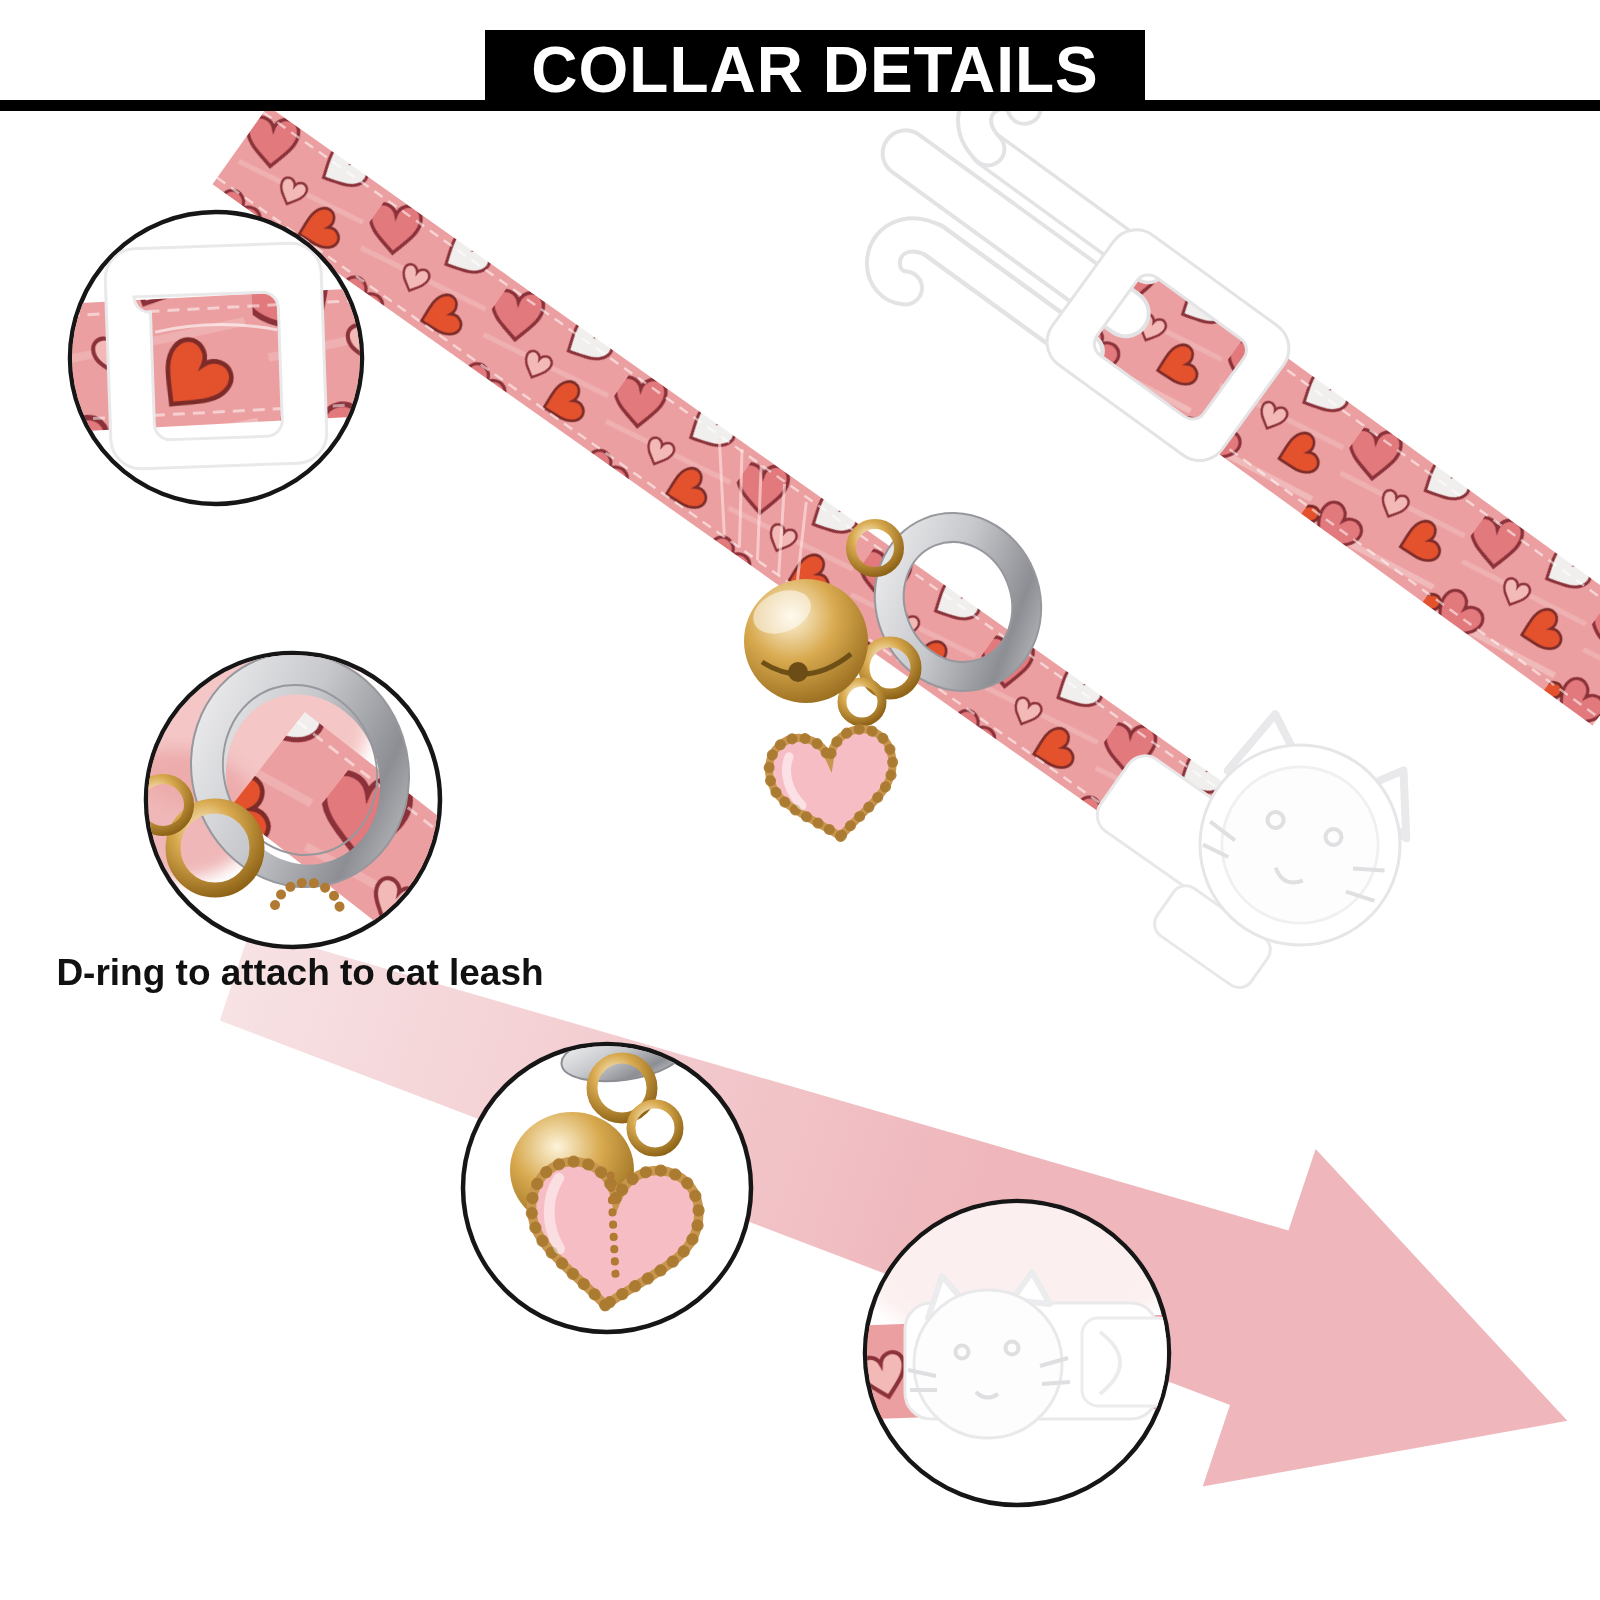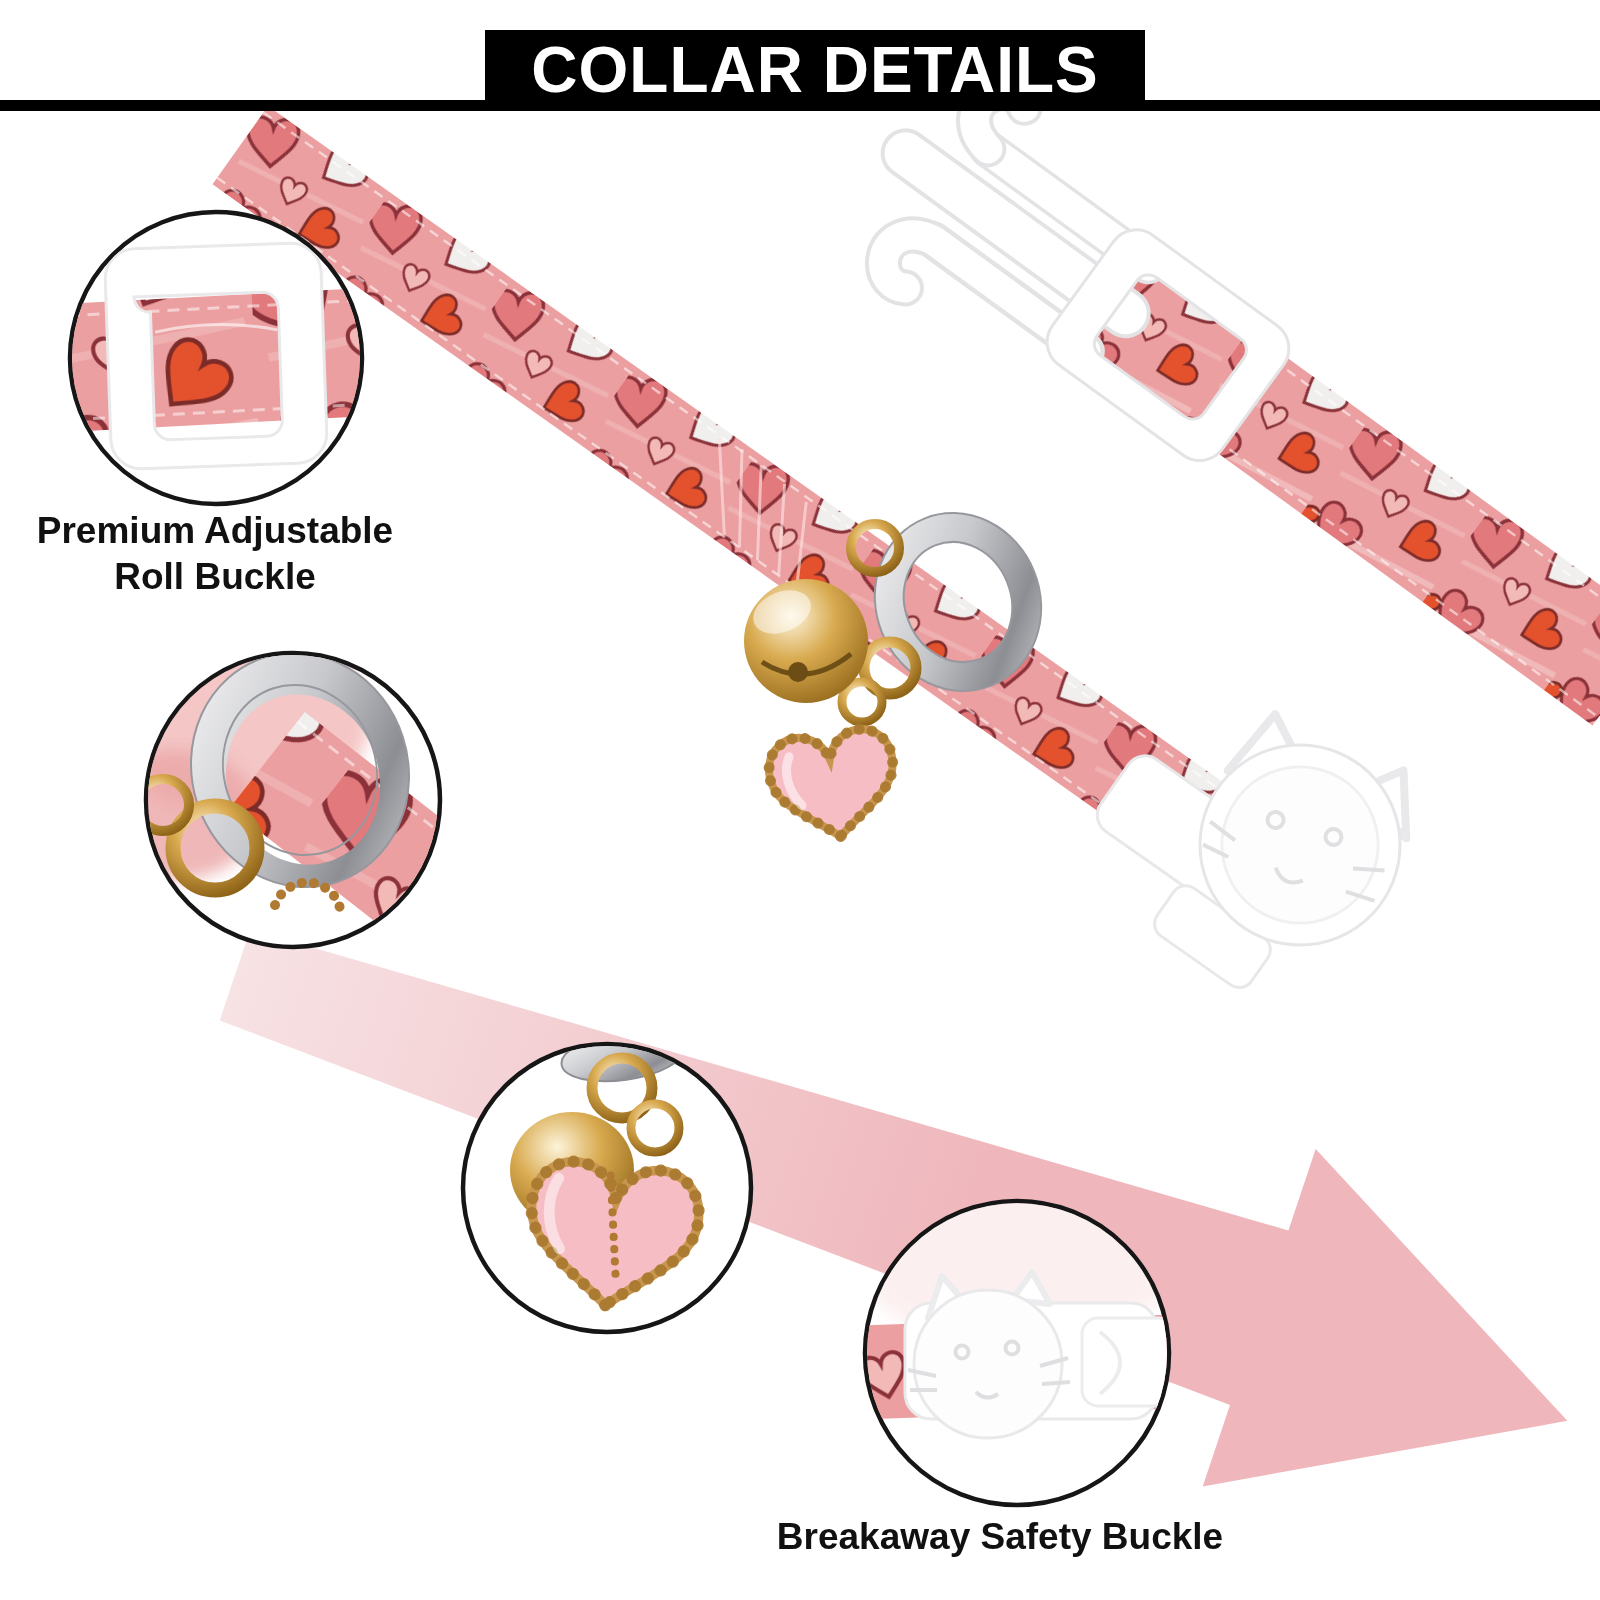--- a/index.html
+++ b/index.html
@@ -220,19 +220,15 @@
       </g>
     </g>
   </g>
 </svg>
 
 <div class="title-band"></div>
 <div class="title-box">
   <span>COLLAR DETAILS</span>
 </div>
 
-<div class="callout-label l1">
-  <span style="display:block">Premium Adjustable</span>
-  <span style="display:block">Roll Buckle</span>
+<div class="callout-label l2">D-ring to attach to cat leash</div>
+
 </div>
-<div class="callout-label l4">Breakaway Safety Buckle</div>
-
-</div>
 
 </body></html>

